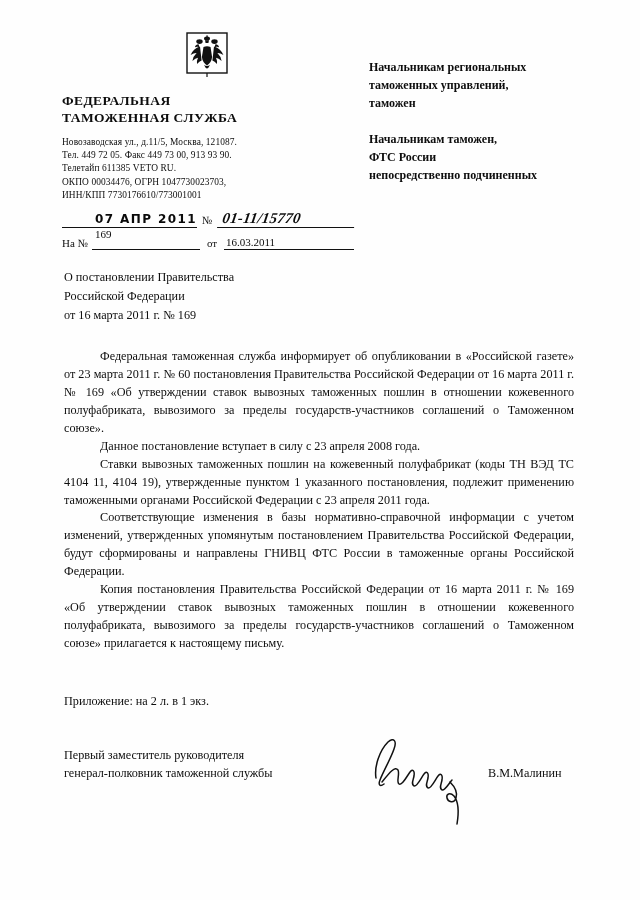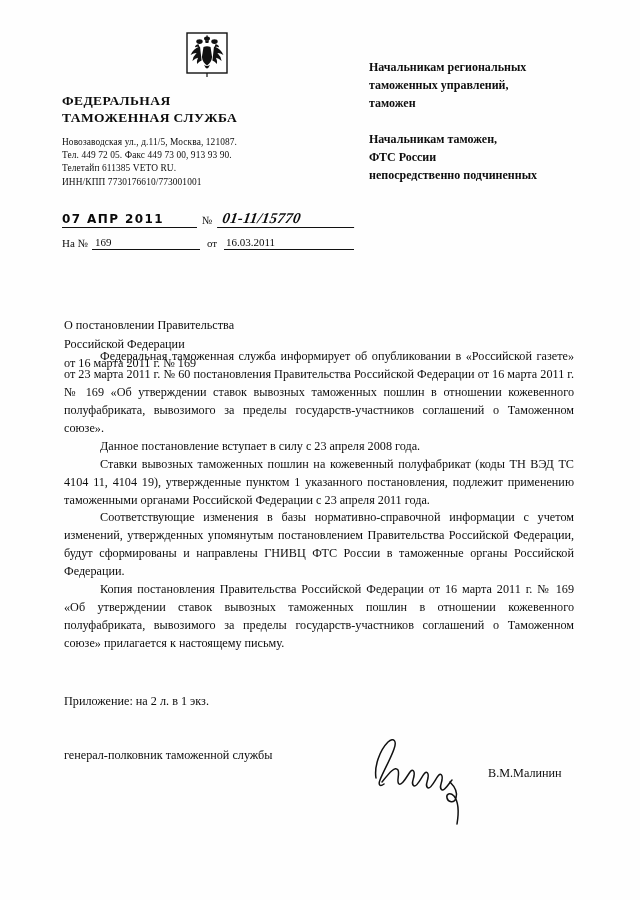--- a/index.html
+++ b/index.html
@@ -65,21 +65,21 @@
   .ref-row {
     display: flex;
     align-items: flex-end;
     height: 22px;
   }
   .ref-row.second { height: 20px; margin-top: 2px; }
 
   .stamp-date {
     flex: 0 0 135px;
     border-bottom: 1.3px solid #111;
-    text-align: left;
+    text-align: right;
     padding-bottom: 1px;
     font-family: "DejaVu Sans", sans-serif;
     font-weight: bold;
     font-size: 12px;
     letter-spacing: 1.4px;
     color: #0a0a0a;
   }
   .num-label {
     flex: 0 0 20px;
     text-align: center;
@@ -101,21 +101,21 @@
   }
 
   .na-label {
     flex: 0 0 30px;
     font-size: 11px;
     padding-bottom: 1px;
   }
   .na-value {
     flex: 0 0 105px;
     border-bottom: 1.1px solid #111;
-    padding-bottom: 1px;
+    padding-bottom: 9px;
     padding-left: 3px;
     font-size: 11px;
   }
   .ot-label {
     flex: 0 0 24px;
     text-align: center;
     font-size: 11px;
     padding-bottom: 1px;
   }
   .ot-value {
@@ -141,21 +141,20 @@
   .addressee .grp span { display: block; }
 
   
   .subject {
     position: absolute;
     left: 64px;
     top: 268px;
     width: 330px;
     font-size: 12.2px;
     line-height: 1.56;
-    margin-top: 48px;
   }
   .subject span { display: block; }
 
   
   .body-text {
     position: absolute;
     left: 64px;
     top: 348px;
     width: 510px;
     font-size: 12.2px;
@@ -236,20 +235,21 @@
 
     <div class="org-name">
       <span>ФЕДЕРАЛЬНАЯ</span>
       <span>ТАМОЖЕННАЯ СЛУЖБА</span>
     </div>
 
     <div class="contacts">
       <span>Новозаводская ул., д.11/5, Москва, 121087.</span>
       <span>Тел. 449 72 05.  Факс  449 73 00, 913 93 90.</span>
       <span>Телетайп  611385 VETO RU.</span>
+      <span>ОКПО 00034476,  ОГРН 1047730023703,</span>
       <span>ИНН/КПП 7730176610/773001001</span>
     </div>
   </div>
 
   <div class="refblock">
     <div class="ref-row">
       <div class="stamp-date">07 АПР 2011</div>
       <div class="num-label">№</div>
       <div class="num-value">01-11/15770</div>
     </div>
@@ -285,20 +285,21 @@
     <p>Данное постановление вступает в силу с 23 апреля 2008 года.</p>
     <p>Ставки вывозных таможенных пошлин на кожевенный полуфабрикат (коды ТН ВЭД ТС 4104 11, 4104 19), утвержденные пунктом 1 указанного постановления, подлежит применению таможенными органами Российской Федерации с 23 апреля 2011 года.</p>
     <p>Соответствующие изменения в базы нормативно-справочной информации с учетом изменений, утвержденных упомянутым постановлением Правительства Российской Федерации, будут сформированы и направлены ГНИВЦ ФТС России в таможенные органы Российской Федерации.</p>
     <p>Копия постановления Правительства Российской Федерации от 16 марта 2011 г. № 169 «Об утверждении ставок вывозных таможенных пошлин в отношении кожевенного полуфабриката, вывозимого за пределы государств-участников соглашений о Таможенном союзе» прилагается к настоящему письму.</p>
   </div>
 
   <div class="attachment">Приложение: на 2 л. в 1 экз.</div>
 
   <div class="signature">
     <div class="sig-title">
+      <span>Первый заместитель руководителя</span>
       <span>генерал-полковник таможенной службы</span>
     </div>
 
     <svg class="sig-mark" viewBox="0 0 130 95">
       <g fill="none" stroke="#111" stroke-width="1.5" stroke-linecap="round">
         <path d="M12 46 C10 34, 16 18, 24 10 C30 5, 33 9, 30 17 C27 26, 20 38, 16 48 C14 53, 16 55, 20 52"></path>
         <path d="M18 50 C26 40, 31 34, 34 38 C36 42, 32 50, 35 52 C38 54, 43 44, 46 40 C48 37, 51 38, 50 44 C49 49, 47 52, 50 54 C53 55, 57 46, 60 42 C62 39, 65 40, 64 46 C63 51, 61 54, 64 56 C67 57, 71 48, 74 44 C76 41, 79 42, 78 48 C77 53, 75 56, 78 58 C81 59, 85 51, 88 48"></path>
         <path d="M86 50 C90 54, 94 60, 92 66 C90 72, 84 70, 83 66 C82 62, 86 60, 90 64 C94 69, 95 80, 93 92"></path>
       </g>
     </svg>

